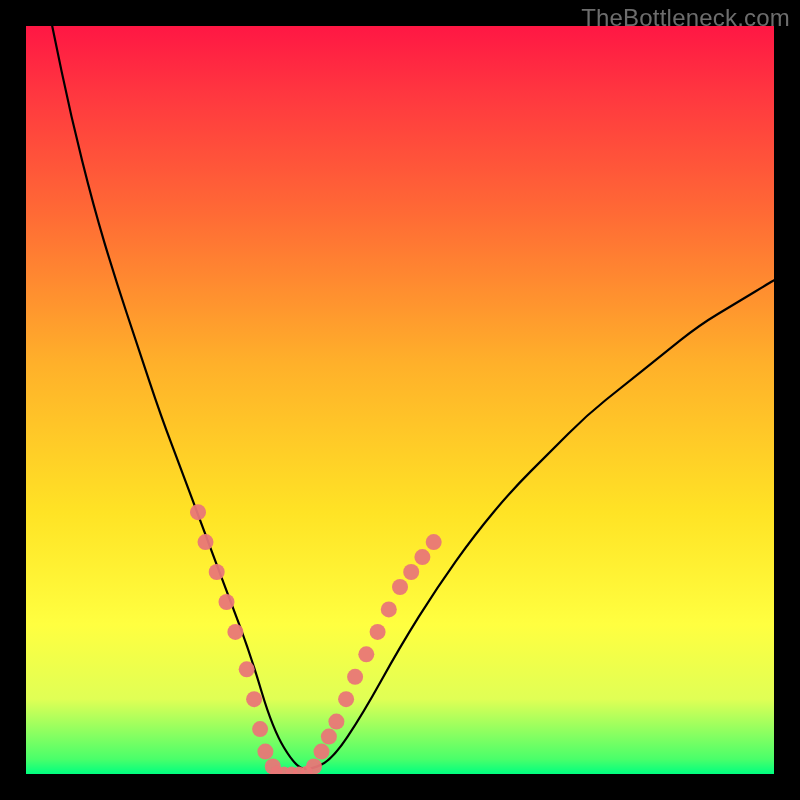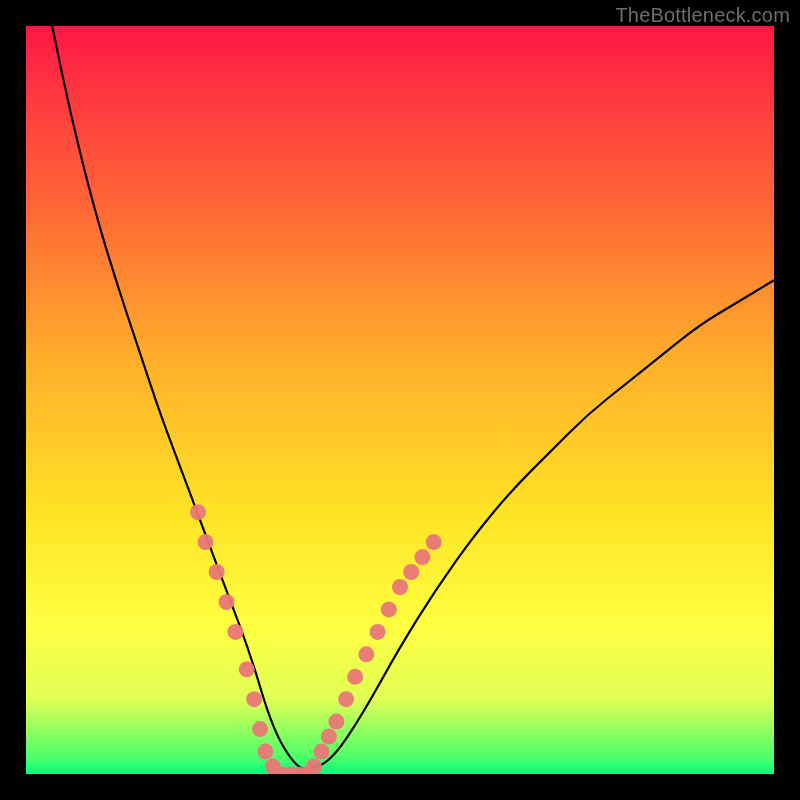--- a/index.html
+++ b/index.html
@@ -26,21 +26,21 @@
       #4aff6a 98%,
       #00ff80 100%
     );
   }
   .watermark {
     position: absolute;
     top: 4px;
     right: 10px;
     color: #6d6d6d;
     font-family: Arial, Helvetica, sans-serif;
-    font-size: 20px;
+    font-size: 24px;
     font-weight: 400;
     letter-spacing: 0.2px;
   }
   svg.overlay {
     position: absolute;
     left: 26px;
     top: 26px;
   }
 </style>
 </head>

